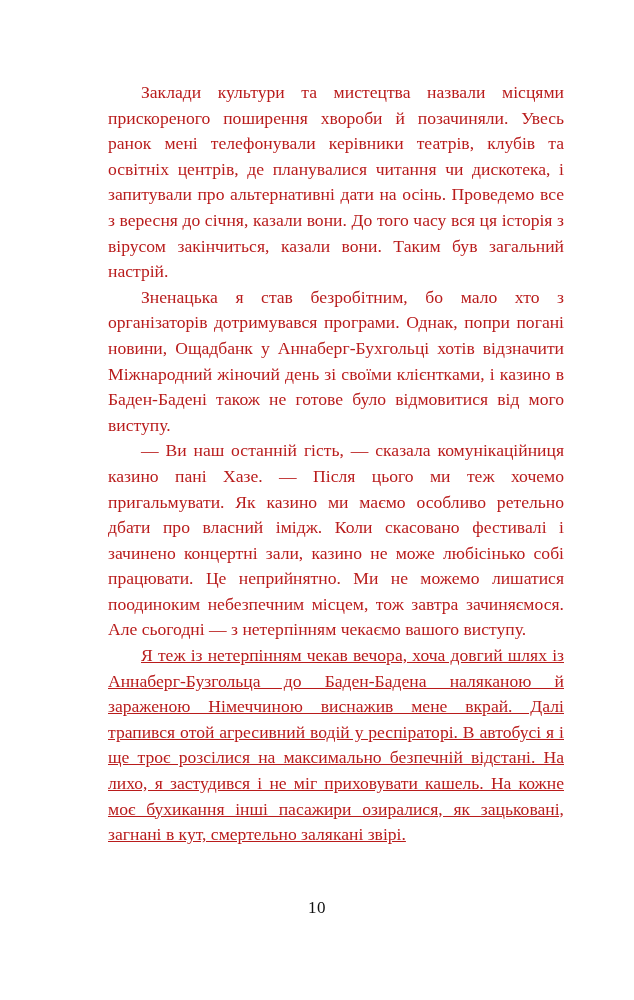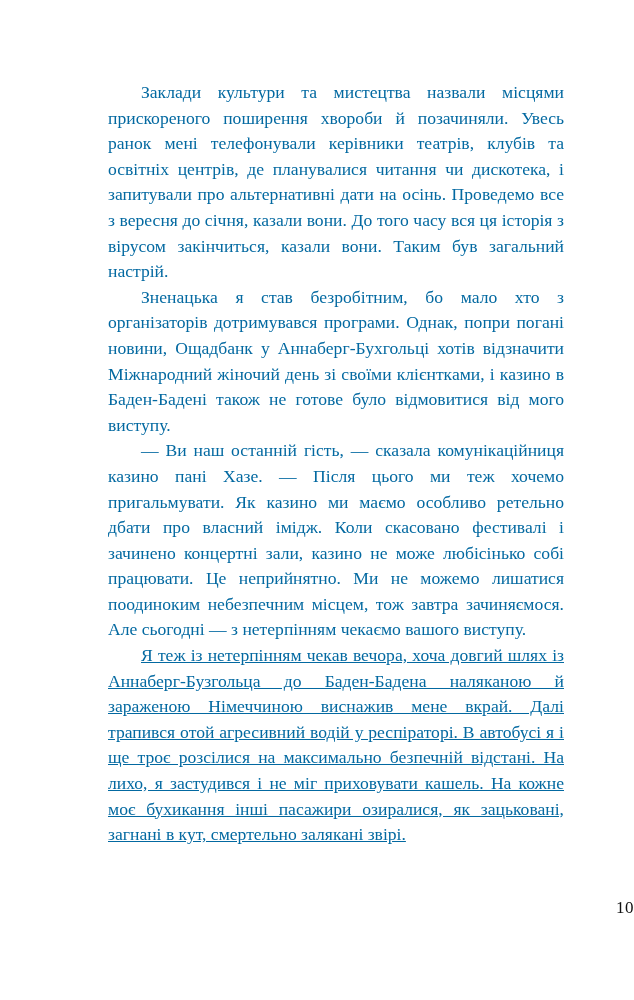--- a/index.html
+++ b/index.html
@@ -22,37 +22,37 @@
     padding: 80px 72px 40px 108px;
   }
   .text-block {
     width: 456px;
     font-size: 17.6px;
     line-height: 1.455;
     text-align: justify;
     text-justify: inter-word;
     -webkit-hyphens: manual;
     hyphens: manual;
-    color: #0369a1;
+    color: #b91c1c;
   }
   .para {
     margin: 0;
     text-indent: 33px;
     text-align: justify;
   }
   .para:last-of-type {
     text-align: justify;
     text-decoration: underline;
   }
   .folio {
     position: absolute;
     left: 0;
     right: 0;
     bottom: 82px;
-    text-align: right;
+    text-align: center;
     font-size: 17px;
     color: #111111;
     letter-spacing: 0.5px;
   }
 </style>
 </head>
 <body>
 
 <div class="page">
   <div class="text-block">

